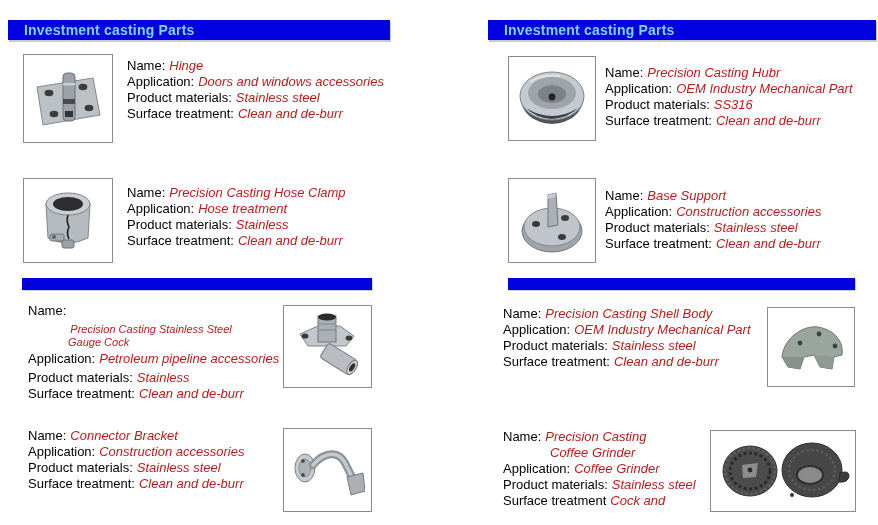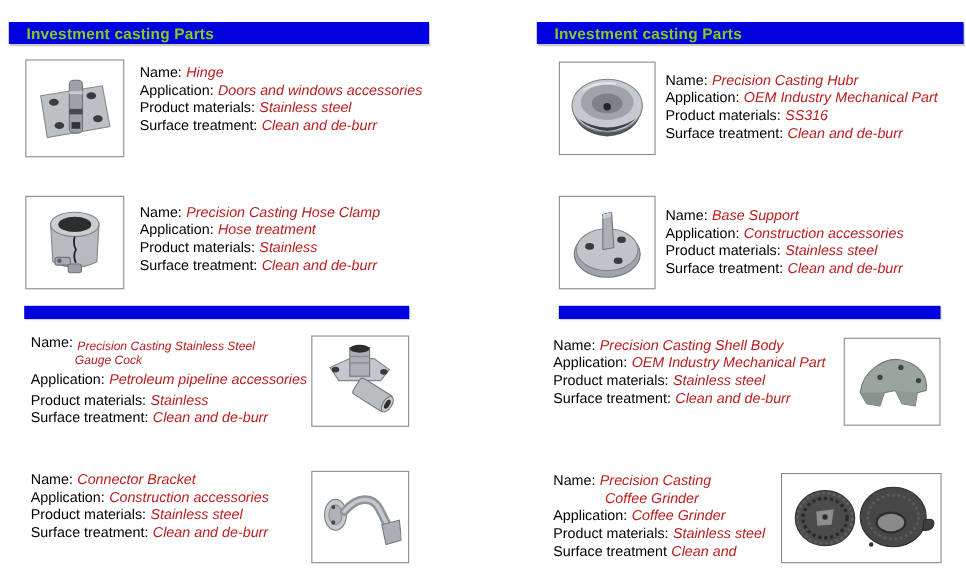--- a/index.html
+++ b/index.html
@@ -1,20 +1,20 @@
 <!DOCTYPE html>
 <html><head>
 <meta charset="utf-8">
 <style>
   html,body { margin:0; padding:0; }
   body { width:878px; height:525px; background:#ffffff; font-family:"Liberation Sans", sans-serif; }
   .page { position:relative; width:878px; height:525px; background:#ffffff; overflow:hidden; color:#141414; }
 
   .hdr {
-    position:absolute; height:20px; background:#0202e0; color:#84cc16;
+    position:absolute; height:20px; background:#0202e0; color:#7dd3fc;
     font-weight:bold; font-size:14px; line-height:20px; padding-left:16px;
     box-sizing:border-box; letter-spacing:0.2px;
     box-shadow:1px 2px 0 rgba(140,140,140,0.45);
   }
   .divider { position:absolute; height:12px; background:#0202e0; box-shadow:1px 1px 0 rgba(140,140,140,0.4); }
 
   .imgbox {
     position:absolute; background:#fff; border:1px solid #8a8a8a;
     display:flex; align-items:center; justify-content:center; box-sizing:border-box;
   }
@@ -95,21 +95,21 @@
       <span class="lab">Surface treatment:</span>
       <span class="val">Clean and de-burr</span>
     </div>
   </div>
 
   <div class="divider" style="left:22px; top:278px; width:350px;"></div>
 
   <div class="spec" style="left:28px; top:303px;">
     <div class="line">
       <span class="lab">Name:</span>
-      <span class="val small" style="margin-top:6px;text-align:center;">Precision Casting Stainless Steel</span>
+      <span class="val small" style="margin-top:20px;text-align:center;">Precision Casting Stainless Steel</span>
     </div>
     <div class="line small ind" style="padding-left:40px;">
       <span class="val">Gauge Cock</span>
     </div>
     <div class="line" style="margin-top:2px;">
       <span class="lab">Application:</span>
       <span class="val">Petroleum pipeline accessories</span>
     </div>
     <div class="line" style="margin-top:3px;">
       <span class="lab">Product materials:</span>
@@ -273,21 +273,21 @@
     <div class="line">
       <span class="lab">Application:</span>
       <span class="val">Coffee Grinder</span>
     </div>
     <div class="line">
       <span class="lab">Product materials:</span>
       <span class="val">Stainless steel</span>
     </div>
     <div class="line">
       <span class="lab">Surface treatment</span>
-      <span class="val">Clean and</span>
+      <span class="val">Cock and</span>
     </div>
     <div class="line ind" style="padding-left:105px;margin-top:32px;">
       <span class="val">de-burring</span>
     </div>
   </div>
   <div class="imgbox" style="left:710px; top:430px; width:146px; height:82px;">
     <svg width="134" height="68" viewBox="0 0 134 68">
       <ellipse cx="34" cy="34" rx="27" ry="25" fill="#4c4c4c" stroke="#303030"></ellipse>
       <ellipse cx="34" cy="34" rx="20" ry="18" fill="none" stroke="#2a2a2a" stroke-width="3" stroke-dasharray="3 2.5"></ellipse>
       <ellipse cx="34" cy="34" rx="25" ry="23" fill="none" stroke="#5e5e5e" stroke-width="2.5" stroke-dasharray="2.5 2.5"></ellipse>

